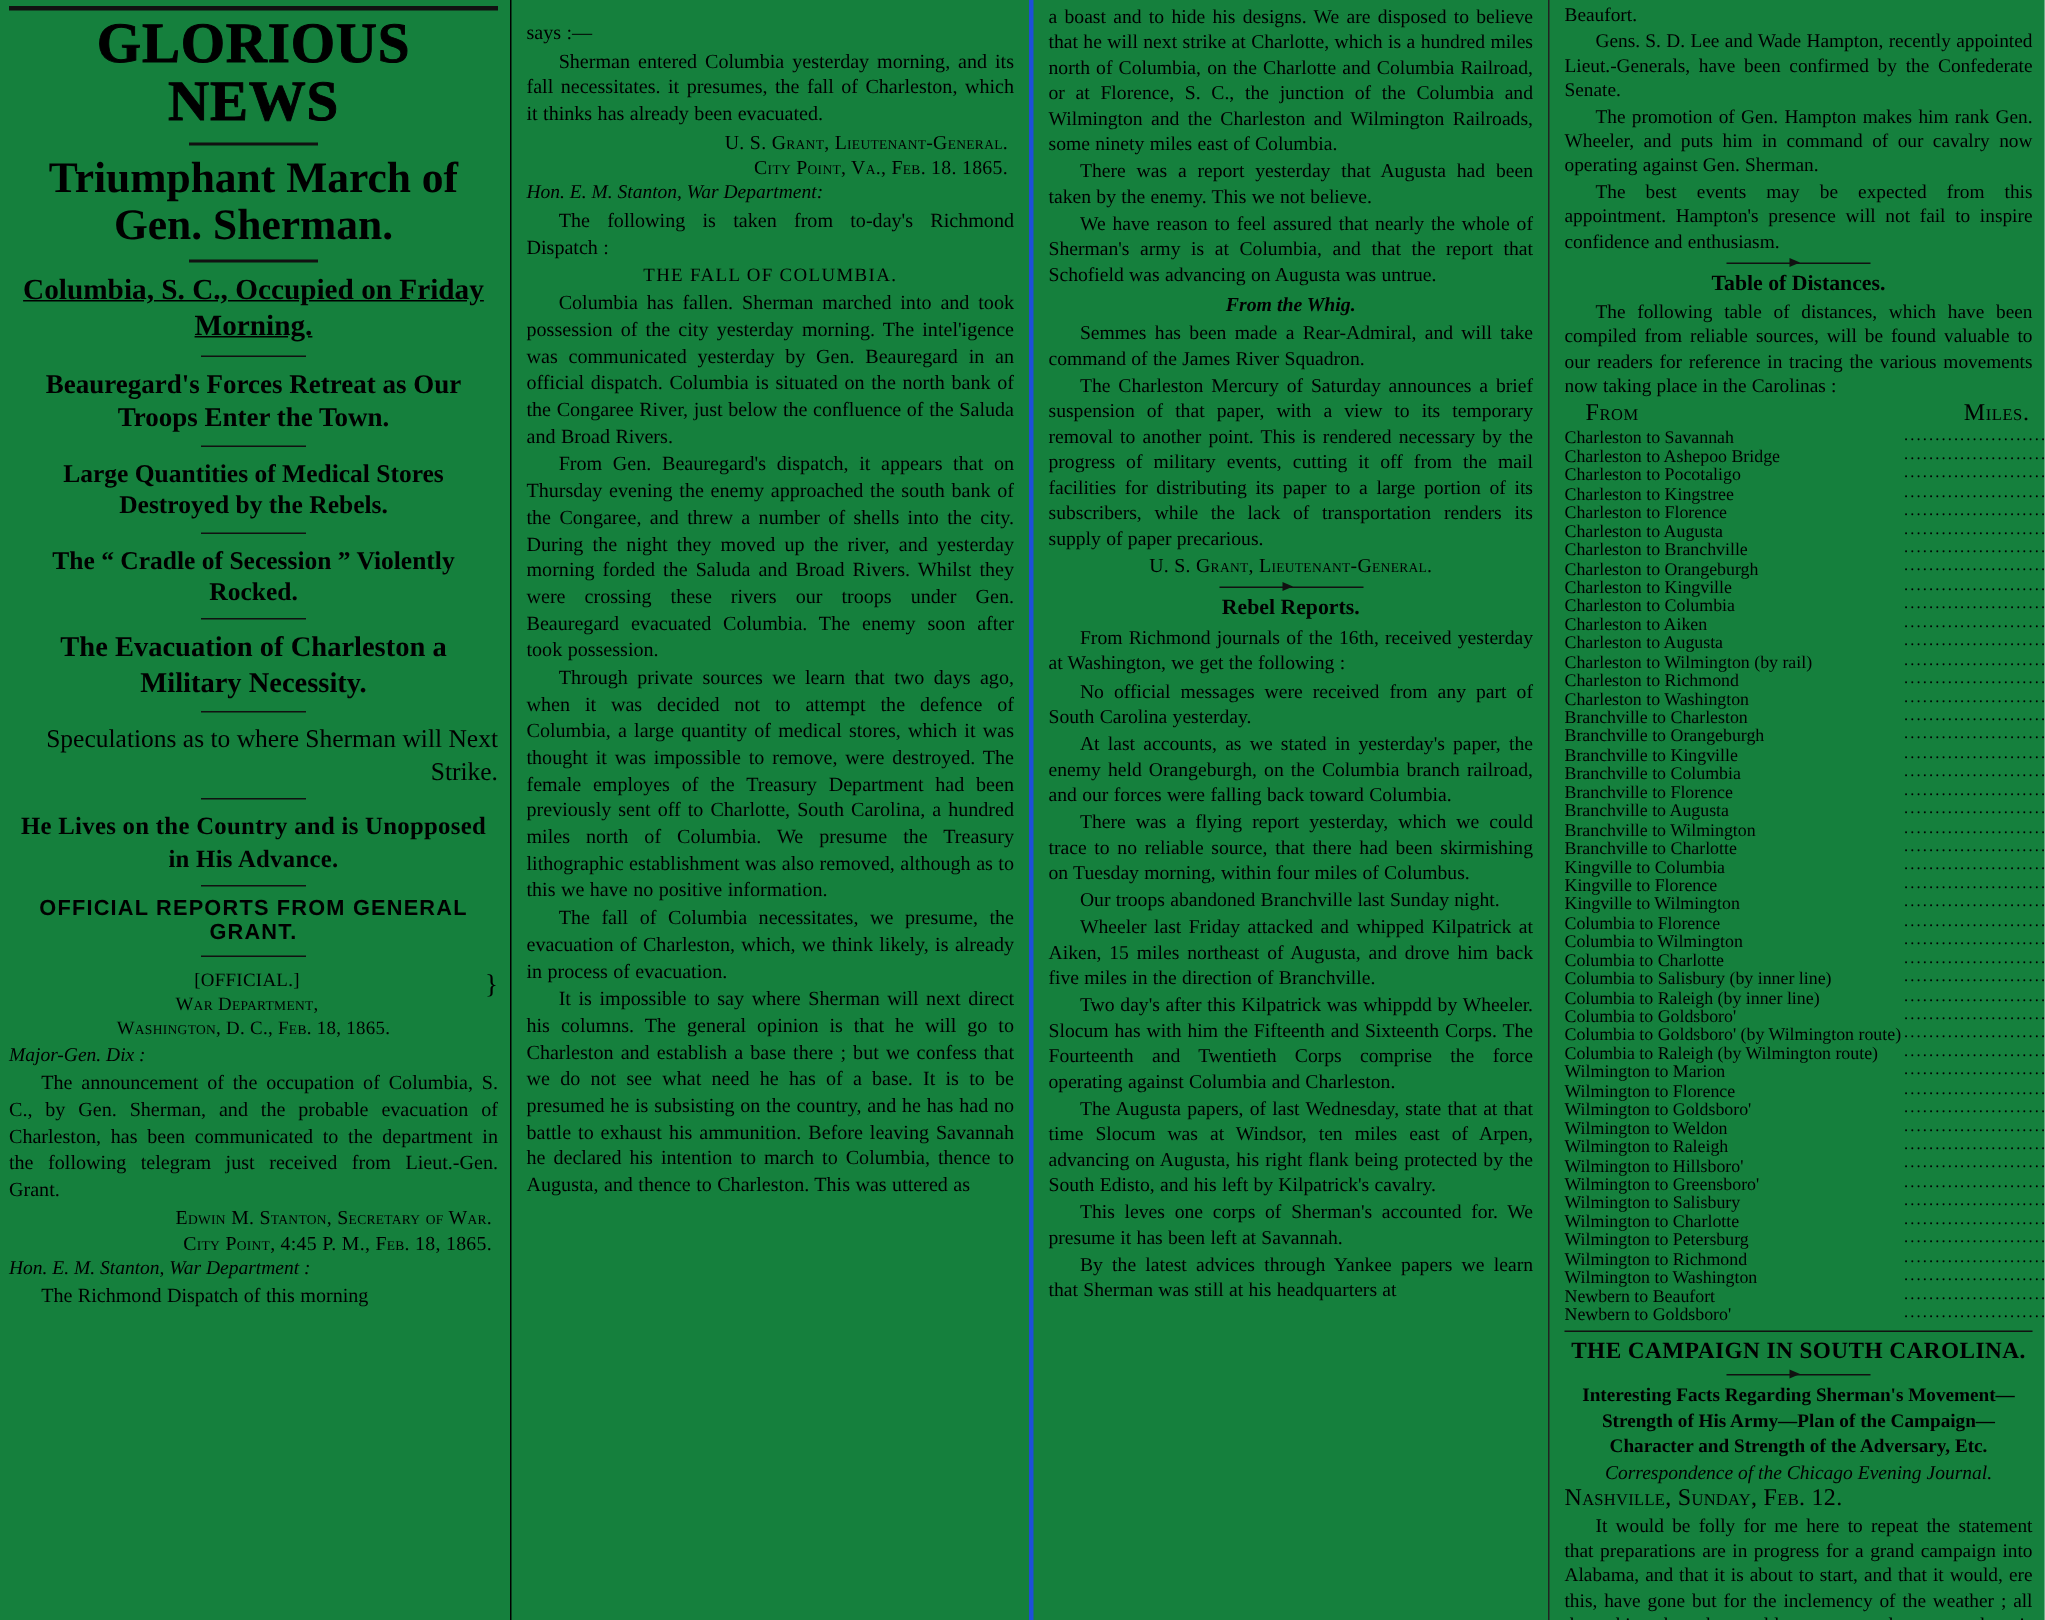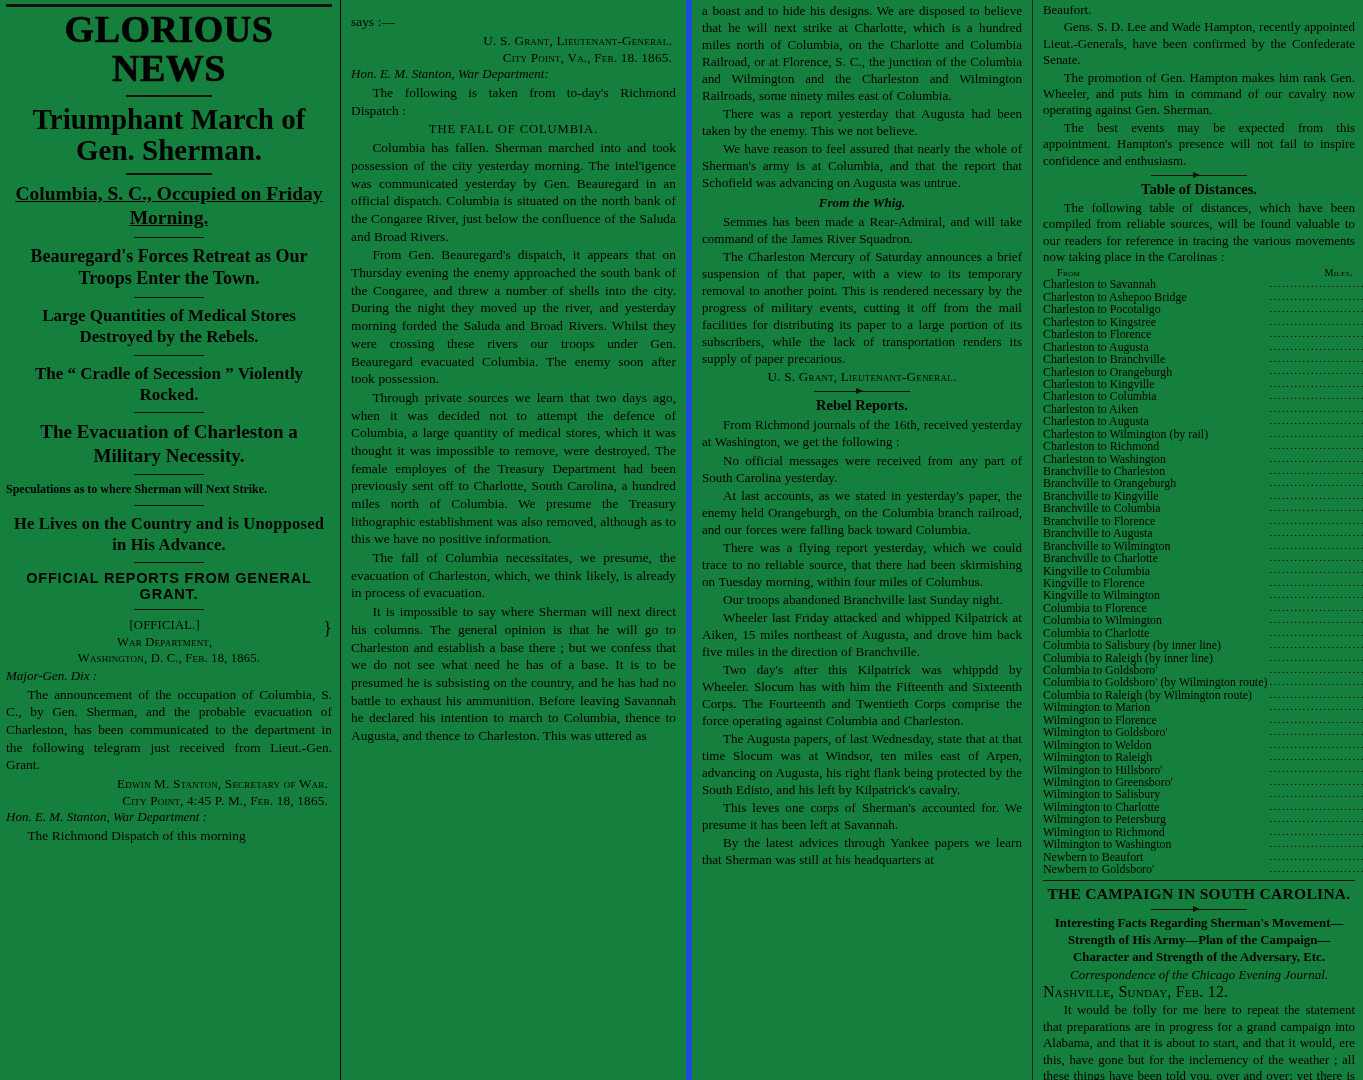--- a/index.html
+++ b/index.html
@@ -23,21 +23,21 @@
     display: flex;
     box-sizing: border-box;
   }
   .col {
     box-sizing: border-box;
     overflow: hidden;
     position: relative;
   }
   .col-1 { width: 340px; padding: 4px 8px 0 6px; }
   .col-2 { width: 346px; padding: 13px 10px 0 10px; border-left: 1px solid #000000; }
-  .col-3 { width: 346px; padding: 2px 10px 0 10px; border-left: 6px solid #1d4ed8; }
+  .col-3 { width: 346px; padding: 2px 10px 0 10px; border-left: 3px solid #1d4ed8; }
   .col-4 { width: 331px; padding: 2px 8px 0 10px; border-left: 1px solid #222; }
 
   
   .rule-top {
     border-top: 3px solid #111;
     margin: 0 0 3px 0;
   }
   .hl-main {
     font-family: "Liberation Serif", "DejaVu Serif", serif;
     font-weight: bold;
@@ -78,24 +78,24 @@
     margin: 2px 0;
   }
   .hl-6 {
     font-weight: bold;
     font-size: 19px;
     line-height: 1.24;
     text-align: center;
     margin: 2px 0;
   }
   .hl-7 {
-    font-weight: bold;
-    font-size: 12px;
+    font-weight: normal;
+    font-size: 17px;
     line-height: 1.26;
-    text-align: left;
+    text-align: right;
     margin: 2px 0;
   }
   .hl-8 {
     font-weight: bold;
     font-size: 16.5px;
     line-height: 1.3;
     text-align: center;
     margin: 3px 0 2px 0;
     letter-spacing: 0.2px;
   }
@@ -206,21 +206,21 @@
   .c4 p.body { font-size: 12.9px; line-height: 1.27; }
   .tbl-title {
     font-weight: bold;
     font-size: 14.5px;
     text-align: center;
     margin: 2px 0 2px 0;
   }
   .tbl-head {
     display: flex;
     justify-content: space-between;
-    font-size: 10px;
+    font-size: 16px;
     font-variant: small-caps;
     letter-spacing: 0.4px;
     padding: 0 2px 0 14px;
     margin-top: 2px;
   }
   .dist-table {
     width: 100%;
     border-collapse: collapse;
     font-size: 11.9px;
     line-height: 1.045;
@@ -325,20 +325,21 @@
     <p class="addr-left">Major-Gen. Dix :</p>
     <p class="body">The announcement of the occupation of Columbia, S. C., by Gen. Sherman, and the probable evacuation of Charleston, has been communicated to the department in the following telegram just received from Lieut.-Gen. Grant.</p>
     <p class="sig sc">Edwin M. Stanton, Secretary of War.</p>
     <p class="sig sc">City Point, 4:45 P. M., Feb. 18, 1865.</p>
     <p class="addr-left">Hon. E. M. Stanton, War Department :</p>
     <p class="body">The Richmond Dispatch of this morning</p>
   </div>
 
   <div class="col col-2">
     <p class="body noindent">says :—</p>
+    <p class="body">Sherman entered Columbia yesterday morning, and its fall necessitates. it presumes, the fall of Charleston, which it thinks has already been evacuated.</p>
     <p class="sig sc">U. S. Grant, Lieutenant-General.</p>
     <p class="sig sc">City Point, Va., Feb. 18. 1865.</p>
     <p class="addr-left">Hon. E. M. Stanton, War Department:</p>
     <p class="body">The following is taken from to-day's Richmond Dispatch :</p>
     <p class="subhead-sc">THE FALL OF COLUMBIA.</p>
     <p class="body">Columbia has fallen. Sherman marched into and took possession of the city yesterday morning. The intel'igence was communicated yesterday by Gen. Beauregard in an official dispatch. Columbia is situated on the north bank of the Congaree River, just below the confluence of the Saluda and Broad Rivers.</p>
     <p class="body">From Gen. Beauregard's dispatch, it appears that on Thursday evening the enemy approached the south bank of the Congaree, and threw a number of shells into the city. During the night they moved up the river, and yesterday morning forded the Saluda and Broad Rivers. Whilst they were crossing these rivers our troops under Gen. Beauregard evacuated Columbia. The enemy soon after took possession.</p>
     <p class="body">Through private sources we learn that two days ago, when it was decided not to attempt the defence of Columbia, a large quantity of medical stores, which it was thought it was impossible to remove, were destroyed. The female employes of the Treasury Department had been previously sent off to Charlotte, South Carolina, a hundred miles north of Columbia. We presume the Treasury lithographic establishment was also removed, although as to this we have no positive information.</p>
     <p class="body">The fall of Columbia necessitates, we presume, the evacuation of Charleston, which, we think likely, is already in process of evacuation.</p>
     <p class="body">It is impossible to say where Sherman will next direct his columns. The general opinion is that he will go to Charleston and establish a base there ; but we confess that we do not see what need he has of a base. It is to be presumed he is subsisting on the country, and he has had no battle to exhaust his ammunition. Before leaving Savannah he declared his intention to march to Columbia, thence to Augusta, and thence to Charleston. This was uttered as</p>

